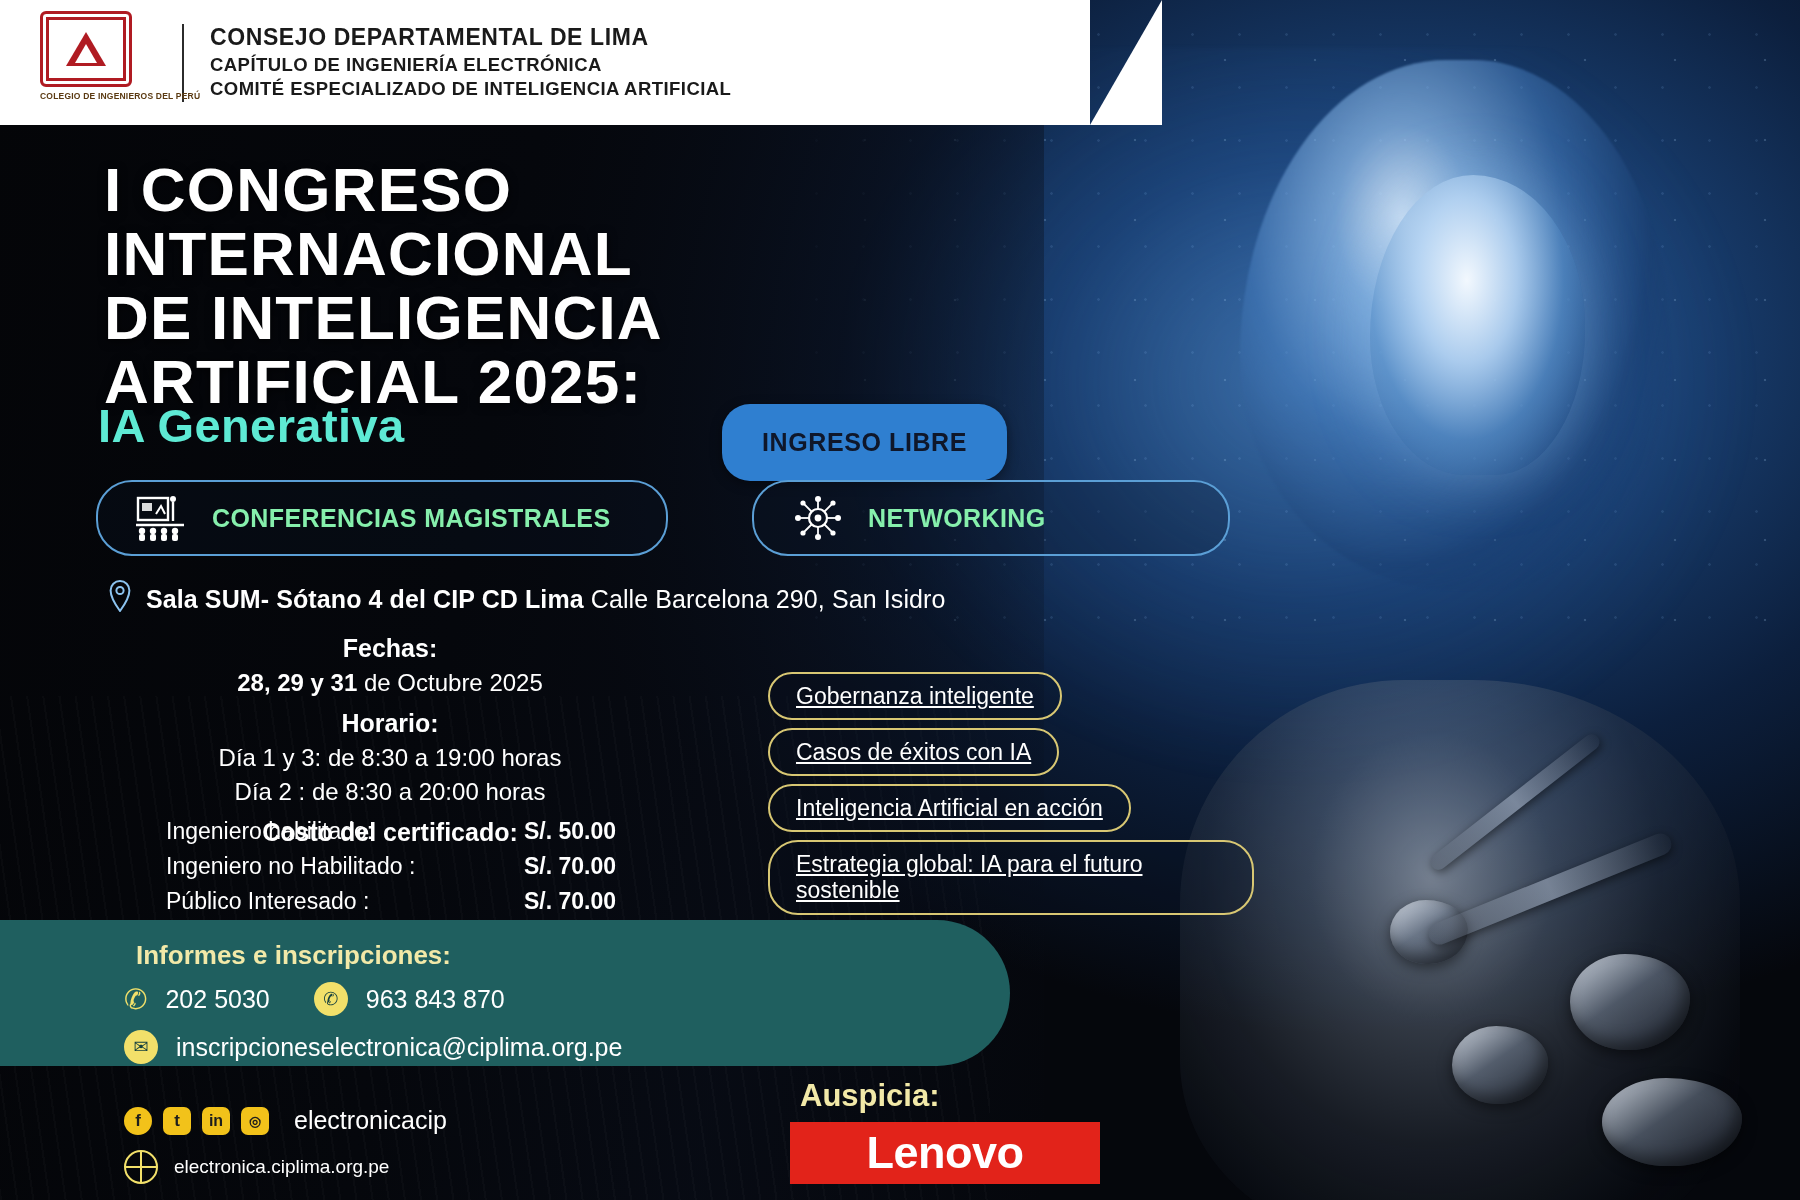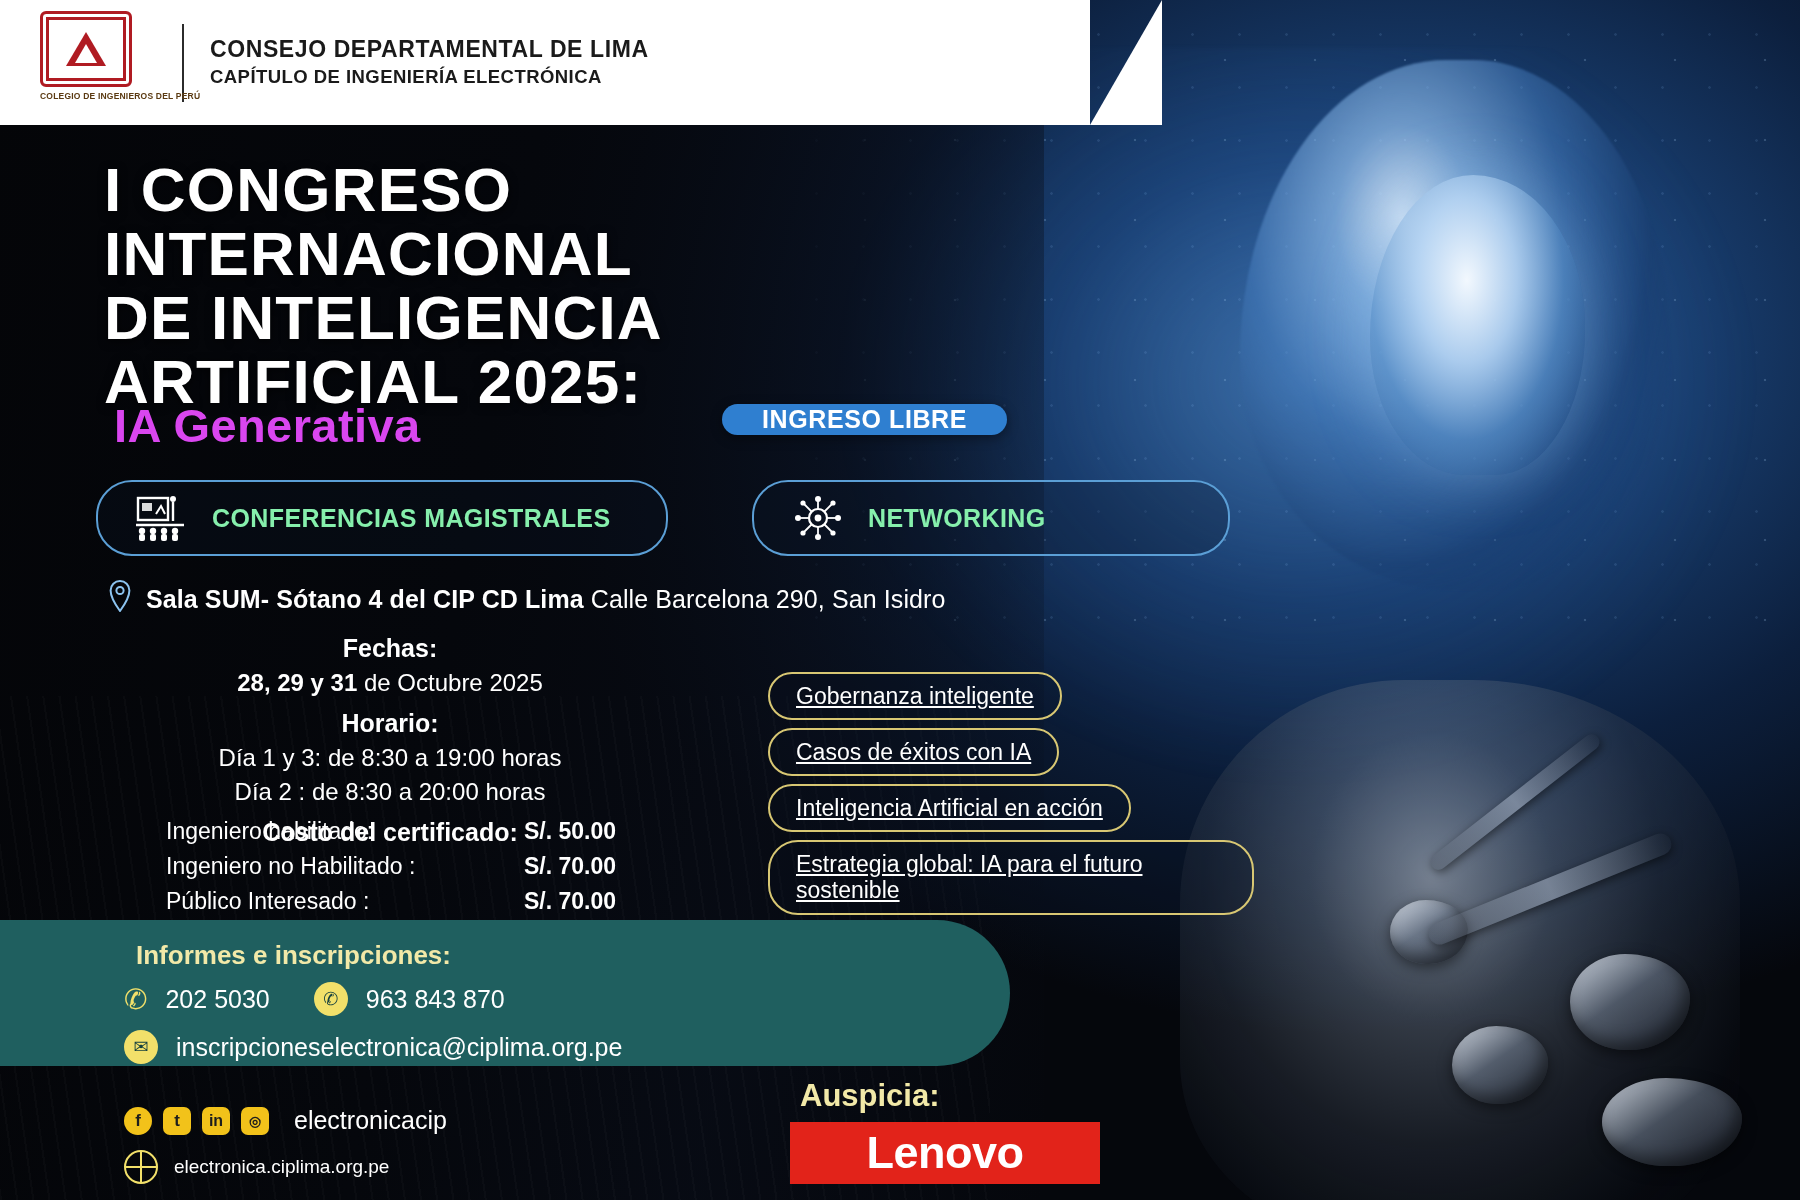--- a/index.html
+++ b/index.html
@@ -198,33 +198,33 @@
   }
   .title-block .t-line {
     font-size: 62px;
     line-height: 1.03;
     font-weight: bold;
     letter-spacing: 1.2px;
     text-shadow: 0 2px 10px rgba(0,0,0,.75);
   }
   .subtitle {
     position: absolute;
-    left: 114px; top: 398px;
+    left: 98px; top: 398px;
     font-size: 47px;
     font-weight: bold;
-    color: #d946ef;
+    color: #5eead4;
     letter-spacing: .4px;
   }
   .badge-free {
     position: absolute;
     left: 722px; top: 404px;
-    padding: 1px 40px;
+    padding: 24px 40px;
     border-radius: 28px;
     background: #2f7fd0;
-    color: #ffffff;
+    color: #0f172a;
     font-size: 25px;
     font-weight: bold;
     letter-spacing: .6px;
     box-shadow: 0 3px 12px rgba(0,0,0,.4);
   }
 
   
   .pill {
     position: absolute;
     display: flex;
@@ -470,20 +470,21 @@
       <div class="cip-logo">
         <div class="cip-seal">
           <div class="tri"></div>
         </div>
         <div class="cip-caption">COLEGIO DE INGENIEROS DEL PERÚ</div>
       </div>
       <div class="header-divider"></div>
       <div class="header-text">
         <div class="line1">CONSEJO DEPARTAMENTAL DE LIMA</div>
         <div class="line2">CAPÍTULO DE INGENIERÍA ELECTRÓNICA</div>
+        <div class="line3">COMITÉ ESPECIALIZADO DE INTELIGENCIA ARTIFICIAL</div>
       </div>
     </div>
   </div>
 
   <div class="content">
 
     <div class="title-block">
       <div class="t-line">I CONGRESO</div>
       <div class="t-line">INTERNACIONAL</div>
       <div class="t-line">DE INTELIGENCIA</div>

